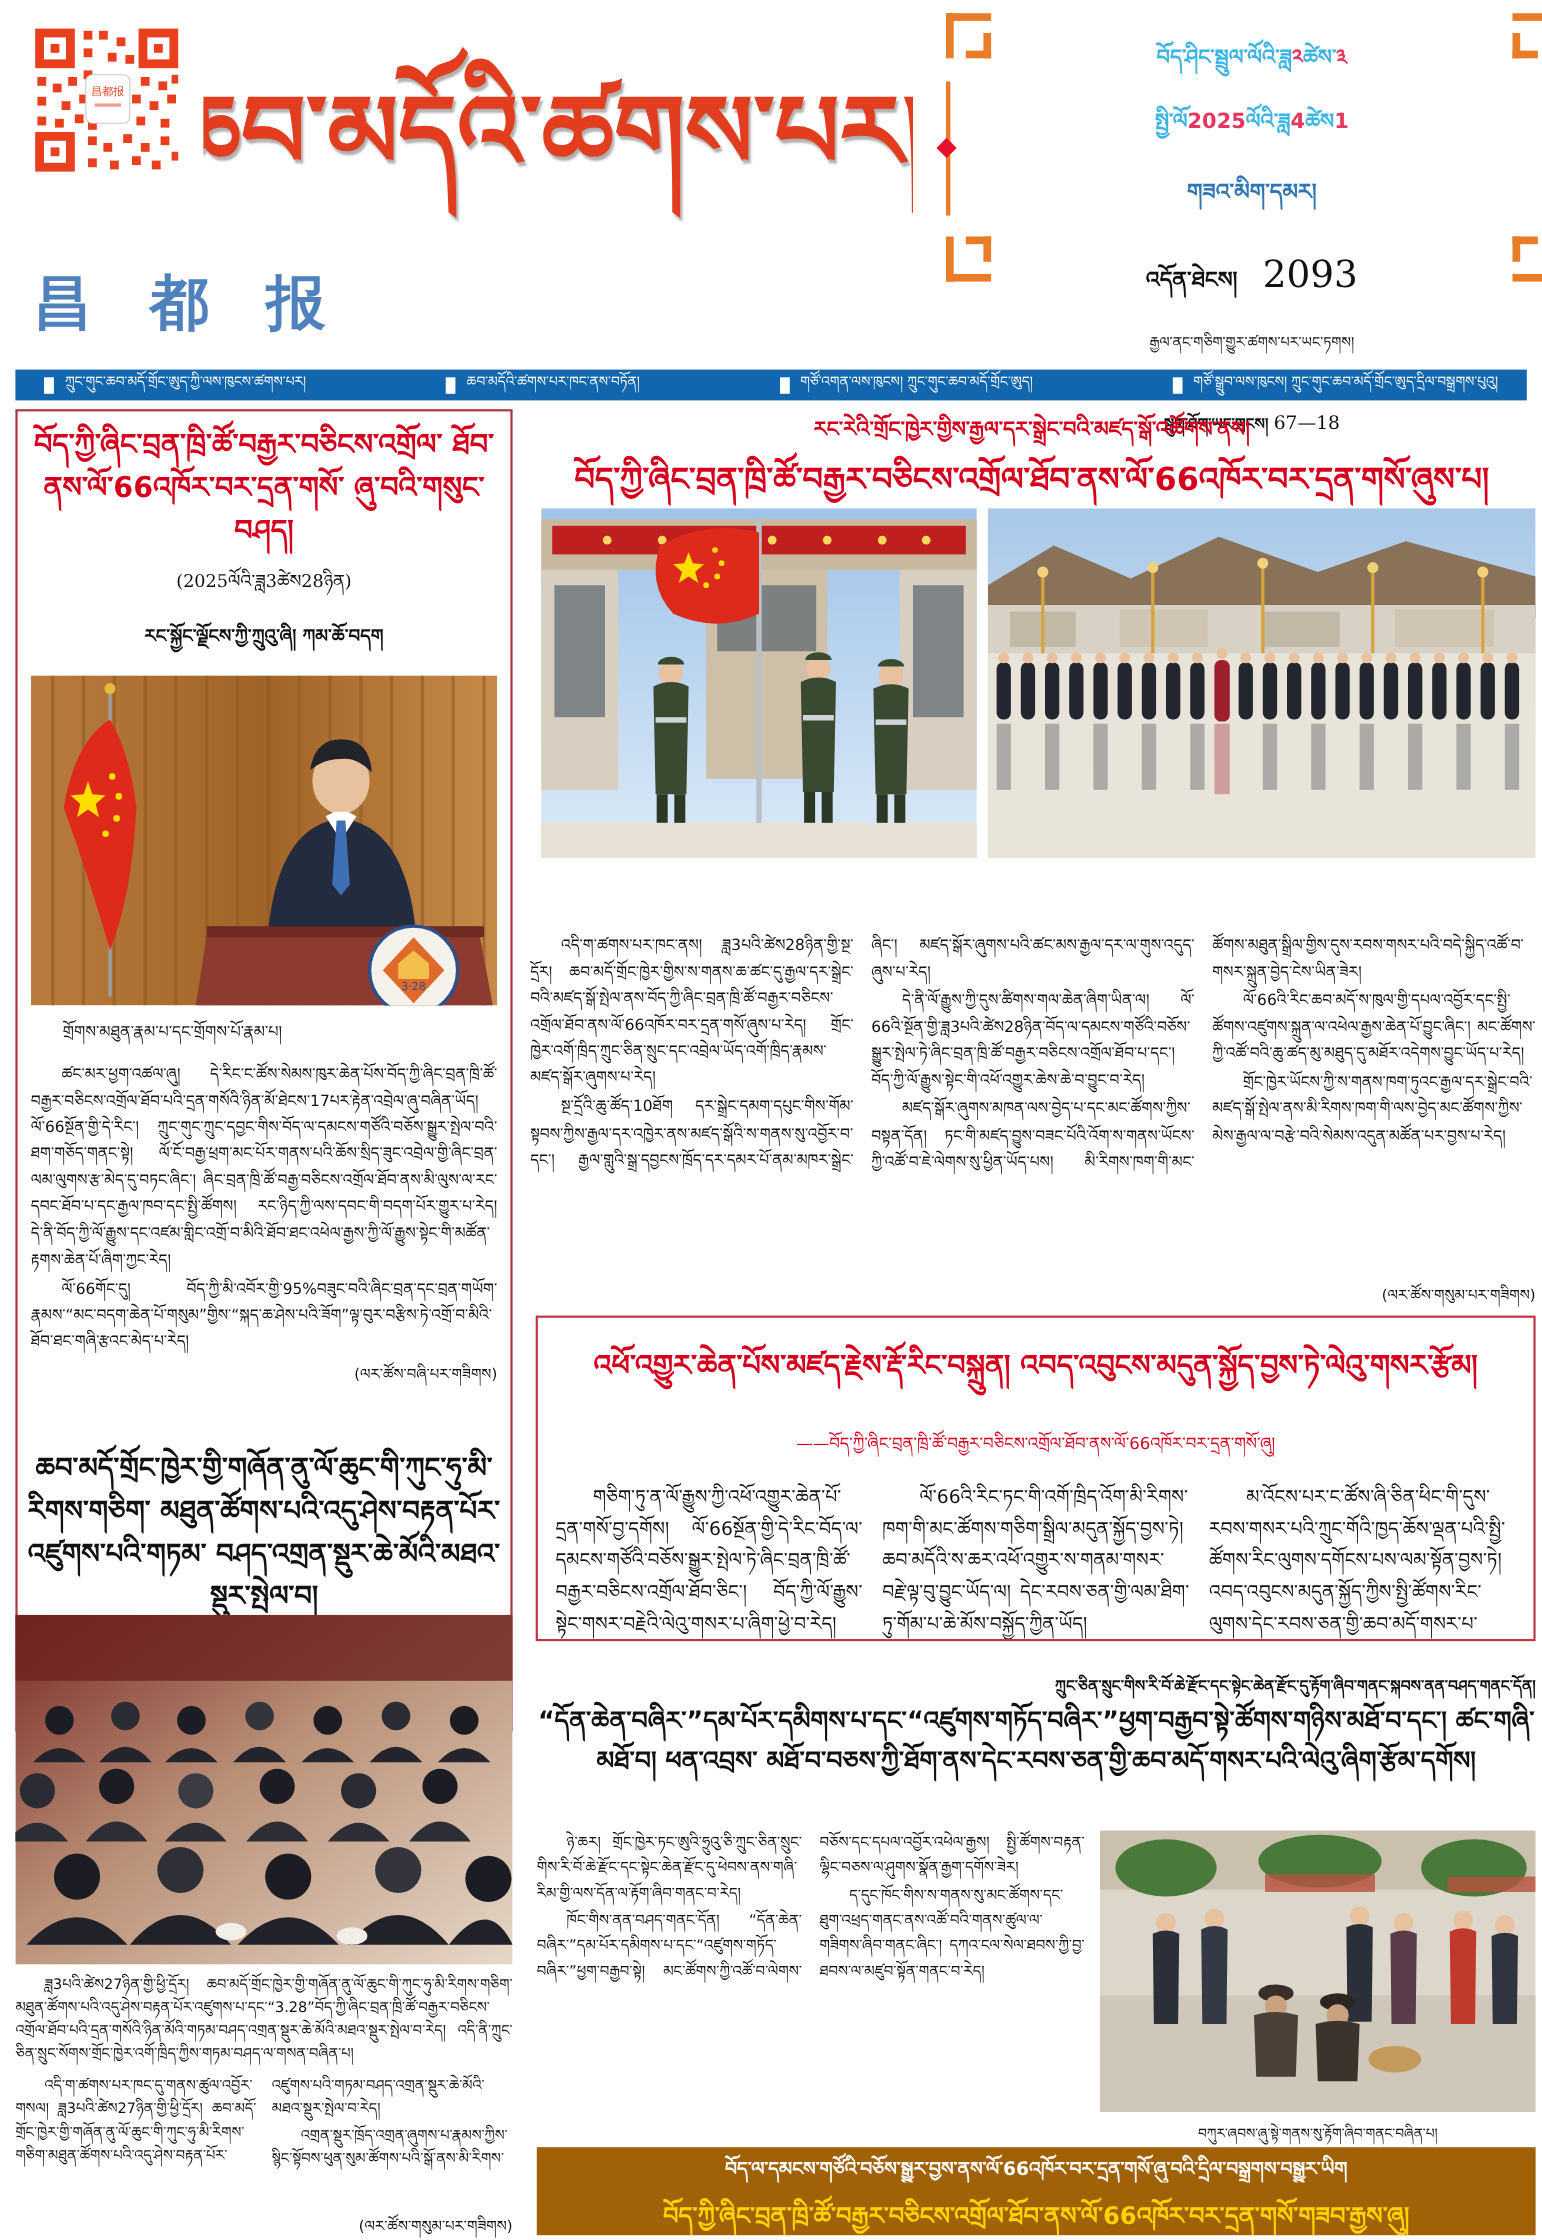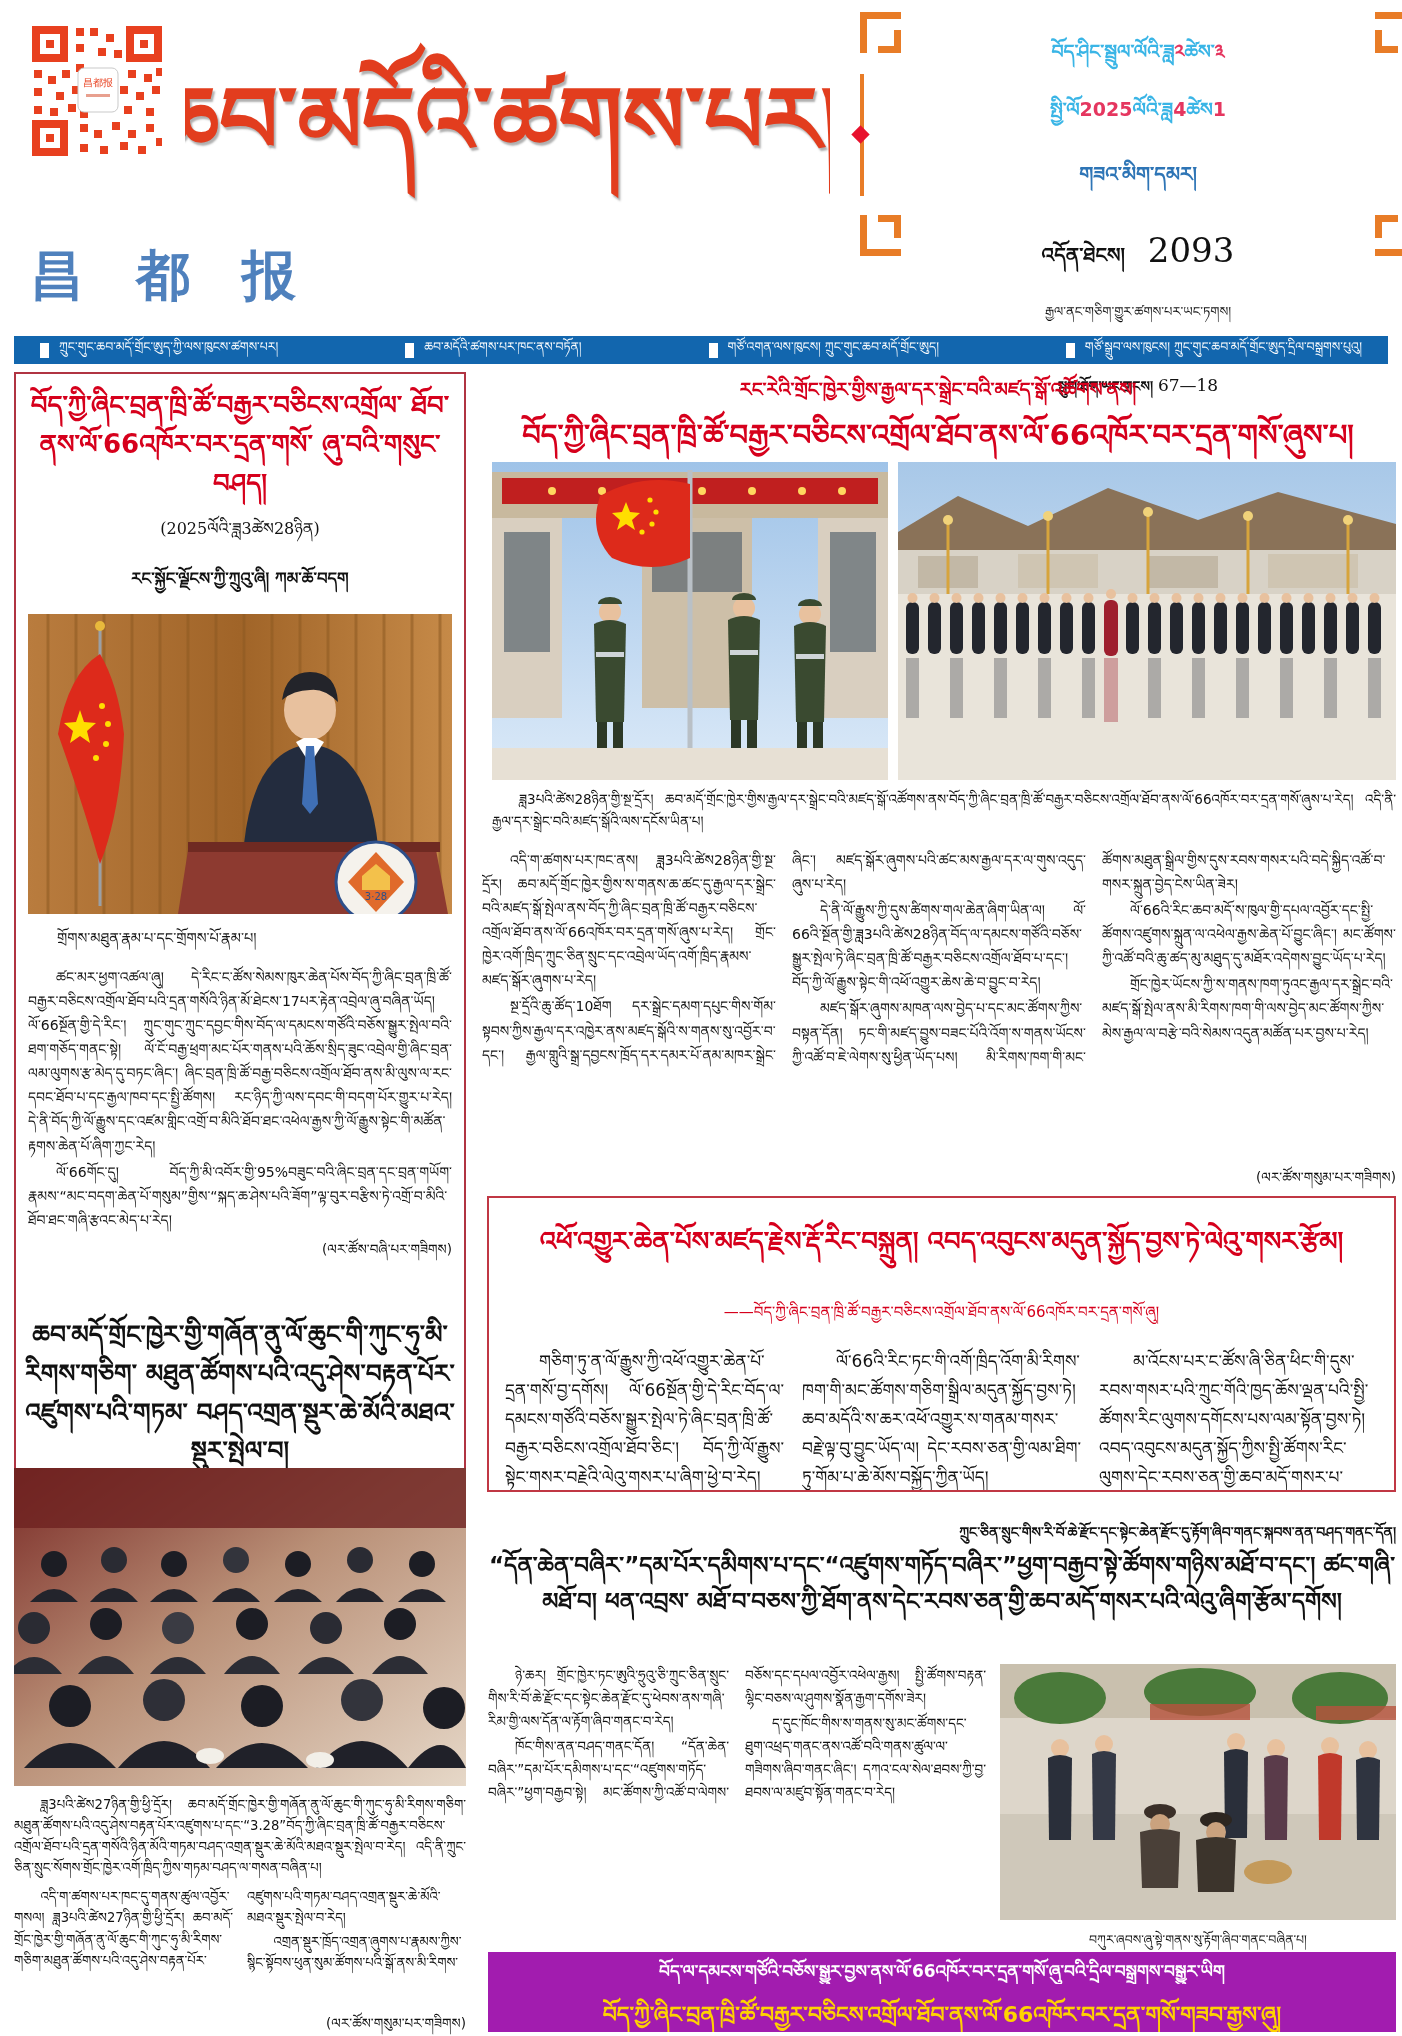--- a/index.html
+++ b/index.html
@@ -90,21 +90,21 @@
   
   .br-kicker{position:absolute;left:488px;top:1516px;width:908px;text-align:right;
     font-size:14px;font-weight:bold;}
   .br-headline{position:absolute;left:488px;top:1548px;width:908px;text-align:center;
     font-size:23px;font-weight:bold;line-height:1.55;}
   .br-body{position:absolute;left:488px;top:1664px;width:498px;height:278px;
     column-count:2;column-gap:16px;font-size:13.5px;line-height:1.7;overflow:hidden;}
   .photo4{position:absolute;left:1000px;top:1664px;width:396px;height:256px;}
   .br-photo-caption{position:absolute;left:1000px;top:1926px;width:396px;text-align:center;font-size:12.5px;}
   
-  .banner{position:absolute;left:488px;top:1952px;width:908px;height:80px;background:#a21caf;
+  .banner{position:absolute;left:488px;top:1952px;width:908px;height:80px;background:#a16207;
     display:flex;flex-direction:column;align-items:center;justify-content:center;}
   .banner-line1{color:#ffffff;font-size:17px;font-weight:bold;white-space:nowrap;overflow:hidden;max-width:880px;}
   .banner-line2{color:#ffd200;font-size:22px;font-weight:bold;margin-top:6px;white-space:nowrap;overflow:hidden;max-width:880px;}
 </style>
 </head>
 <body>
 
 <div class="page">
 
   <div>
@@ -456,21 +456,20 @@
           <rect x="250" y="196" width="13" height="60"></rect>
           <rect x="294" y="196" width="13" height="60"></rect>
           <rect x="338" y="196" width="13" height="60"></rect>
           <rect x="382" y="196" width="13" height="60"></rect>
           <rect x="426" y="196" width="13" height="60"></rect>
           <rect x="470" y="196" width="13" height="60"></rect>
       </g>
     </g>
   </svg>
 
-  <div class="main-caption">ཟླ3པའི་ཚེས28ཉིན་གྱི་སྔ་དྲོར། ཆབ་མདོ་གྲོང་ཁྱེར་གྱིས་རྒྱལ་དར་སྒྲེང་བའི་མཛད་སྒོ་འཚོགས་ནས་བོད་ཀྱི་ཞིང་བྲན་ཁྲི་ཚོ་བརྒྱར་བཅིངས་འགྲོལ་ཐོབ་ནས་ལོ་66འཁོར་བར་དྲན་གསོ་ཞུས་པ་རེད། འདི་ནི་རྒྱལ་དར་སྒྲེང་བའི་མཛད་སྒོའི་ལས་དངོས་ཡིན་པ།</div>
   <div class="main-body tibtext">
       <p>འདི་ག་ཚགས་པར་ཁང་ནས། ཟླ3པའི་ཚེས28ཉིན་གྱི་སྔ་དྲོར། ཆབ་མདོ་གྲོང་ཁྱེར་གྱིས་ས་གནས་ཆ་ཚང་དུ་རྒྱལ་དར་སྒྲེང་བའི་མཛད་སྒོ་སྤེལ་ནས་བོད་ཀྱི་ཞིང་བྲན་ཁྲི་ཚོ་བརྒྱར་བཅིངས་འགྲོལ་ཐོབ་ནས་ལོ་66འཁོར་བར་དྲན་གསོ་ཞུས་པ་རེད། གྲོང་ཁྱེར་འགོ་ཁྲིད་ཀྲུང་ཅིན་སྲུང་དང་འབྲེལ་ཡོད་འགོ་ཁྲིད་རྣམས་མཛད་སྒོར་ཞུགས་པ་རེད།</p>
       <p>སྔ་དྲོའི་ཆུ་ཚོད་10ཐོག དར་སྒྲེང་དམག་དཔུང་གིས་གོམ་སྟབས་ཀྱིས་རྒྱལ་དར་འཁྱེར་ནས་མཛད་སྒོའི་ས་གནས་སུ་འབྱོར་བ་དང་། རྒྱལ་གླུའི་སྒྲ་དབྱངས་ཁྲོད་དར་དམར་པོ་ནམ་མཁར་སྒྲེང་ཞིང་། མཛད་སྒོར་ཞུགས་པའི་ཚང་མས་རྒྱལ་དར་ལ་གུས་འདུད་ཞུས་པ་རེད།</p>
       <p>དེ་ནི་ལོ་རྒྱུས་ཀྱི་དུས་ཚིགས་གལ་ཆེན་ཞིག་ཡིན་ལ། ལོ་66འི་སྔོན་གྱི་ཟླ3པའི་ཚེས28ཉིན་བོད་ལ་དམངས་གཙོའི་བཅོས་སྒྱུར་སྤེལ་ཏེ་ཞིང་བྲན་ཁྲི་ཚོ་བརྒྱར་བཅིངས་འགྲོལ་ཐོབ་པ་དང་། བོད་ཀྱི་ལོ་རྒྱུས་སྟེང་གི་འཕོ་འགྱུར་ཆེས་ཆེ་བ་བྱུང་བ་རེད།</p>
       <p>མཛད་སྒོར་ཞུགས་མཁན་ལས་བྱེད་པ་དང་མང་ཚོགས་ཀྱིས་བསྟན་དོན། ཏང་གི་མཛད་བྱུས་བཟང་པོའི་འོག་ས་གནས་ཡོངས་ཀྱི་འཚོ་བ་ཇེ་ལེགས་སུ་ཕྱིན་ཡོད་པས། མི་རིགས་ཁག་གི་མང་ཚོགས་མཐུན་སྒྲིལ་གྱིས་དུས་རབས་གསར་པའི་བདེ་སྐྱིད་འཚོ་བ་གསར་སྐྲུན་བྱེད་ངེས་ཡིན་ཟེར།</p>
       <p>ལོ་66འི་རིང་ཆབ་མདོ་ས་ཁུལ་གྱི་དཔལ་འབྱོར་དང་སྤྱི་ཚོགས་འཛུགས་སྐྲུན་ལ་འཕེལ་རྒྱས་ཆེན་པོ་བྱུང་ཞིང་། མང་ཚོགས་ཀྱི་འཚོ་བའི་ཆུ་ཚད་མུ་མཐུད་དུ་མཐོར་འདེགས་བྱུང་ཡོད་པ་རེད།</p>
       <p>གྲོང་ཁྱེར་ཡོངས་ཀྱི་ས་གནས་ཁག་ཏུའང་རྒྱལ་དར་སྒྲེང་བའི་མཛད་སྒོ་སྤེལ་ནས་མི་རིགས་ཁག་གི་ལས་བྱེད་མང་ཚོགས་ཀྱིས་མེས་རྒྱལ་ལ་བརྩེ་བའི་སེམས་འདུན་མཚོན་པར་བྱས་པ་རེད།</p>
     </div>
   <div class="main-continued continued">(ལར་ཚོས་གསུམ་པར་གཟིགས)</div>
 

